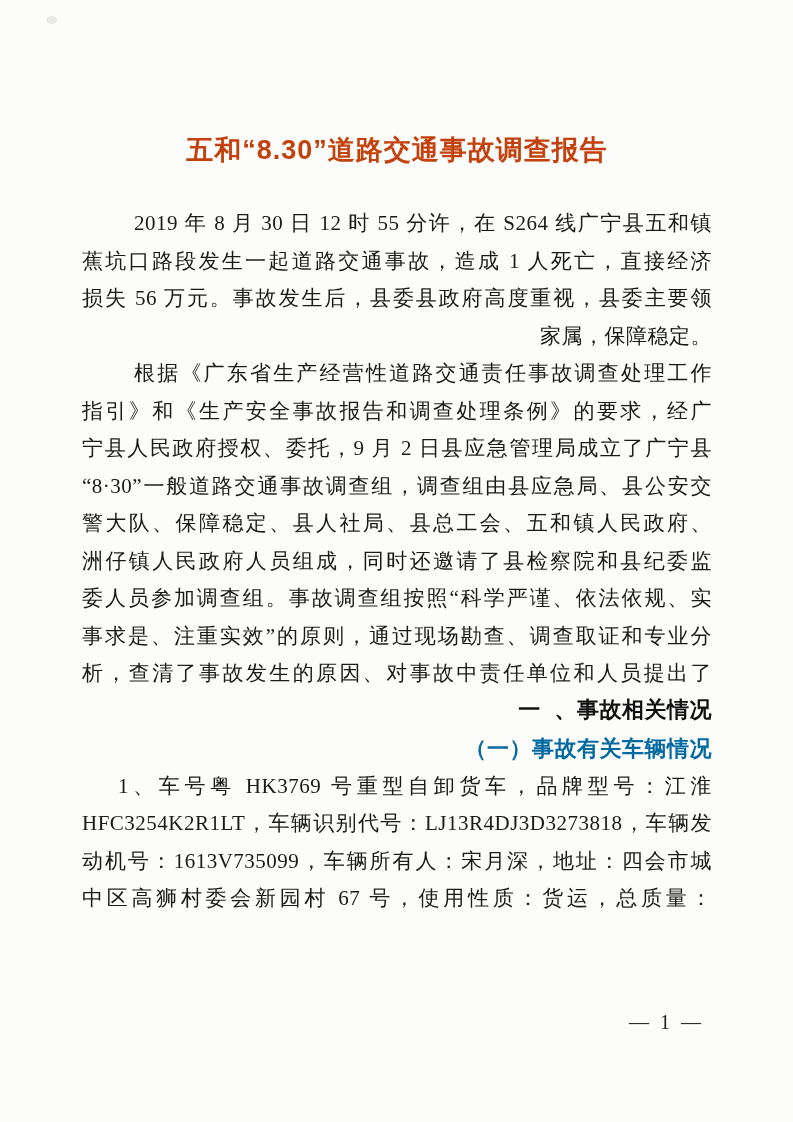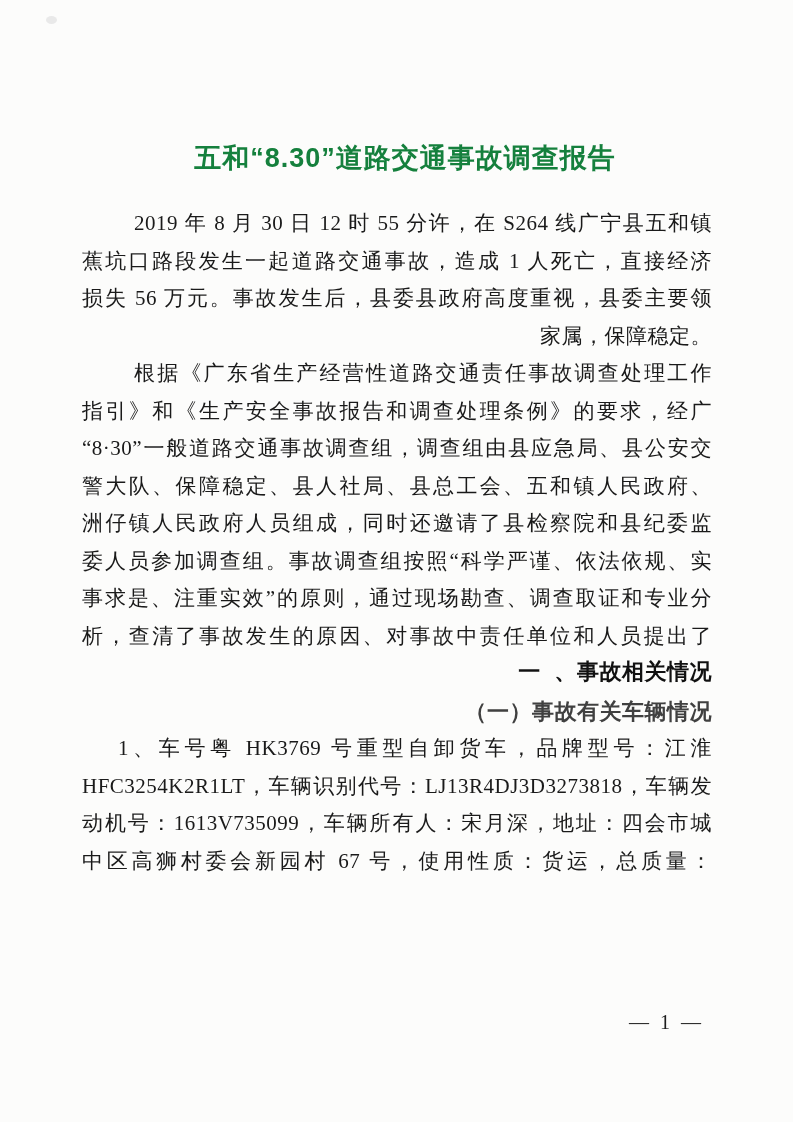--- a/index.html
+++ b/index.html
@@ -24,28 +24,28 @@
     width: 11px;
     height: 8px;
     background: #e9e9e9;
     border-radius: 50%;
   }
   .doc-title {
     position: absolute;
     top: 131px;
     left: 82px;
     width: 630px;
-    margin: 8px;
+    margin: 0;
     text-align: center;
     font-family: "Liberation Sans", sans-serif;
     font-weight: bold;
     font-size: 27px;
     line-height: 38px;
     letter-spacing: 1px;
-    color: #15803d;
+    color: #c2410c;
   }
   .body-block {
     position: absolute;
     top: 205px;
     left: 82px;
     width: 630px;
   }
   .line {
     height: 37.5px;
     line-height: 37.5px;
@@ -68,21 +68,21 @@
     font-family: Liberation Mono, monospace;
     font-weight: bold;
     font-size: 22px;
     text-indent: 44px;
     color: #111;
   }
   .line.heading-2 {
     font-weight: bold;
     font-size: 22px;
     text-indent: 40px;
-    color: #404040;
+    color: #0369a1;
   }
   .page-number {
     position: absolute;
     top: 1008px;
     left: 82px;
     width: 622px;
     text-align: right;
     font-size: 20px;
     line-height: 28px;
     letter-spacing: 3px;
@@ -100,20 +100,21 @@
 
   <div class="body-block">
 
     <div class="line indent justify">2019 年 8 月 30 日 12 时 55 分许，在 S264 线广宁县五和镇</div>
     <div class="line justify">蕉坑口路段发生一起道路交通事故，造成 1 人死亡，直接经济</div>
     <div class="line justify">损失 56 万元。事故发生后，县委县政府高度重视，县委主要领</div>
     <div class="line">家属，保障稳定。</div>
 
     <div class="line indent justify">根据《广东省生产经营性道路交通责任事故调查处理工作</div>
     <div class="line justify">指引》和《生产安全事故报告和调查处理条例》的要求，经广</div>
+    <div class="line justify">宁县人民政府授权、委托，9 月 2 日县应急管理局成立了广宁县</div>
     <div class="line justify">“8·30”一般道路交通事故调查组，调查组由县应急局、县公安交</div>
     <div class="line justify">警大队、保障稳定、县人社局、县总工会、五和镇人民政府、</div>
     <div class="line justify">洲仔镇人民政府人员组成，同时还邀请了县检察院和县纪委监</div>
     <div class="line justify">委人员参加调查组。事故调查组按照“科学严谨、依法依规、实</div>
     <div class="line justify">事求是、注重实效”的原则，通过现场勘查、调查取证和专业分</div>
     <div class="line justify">析，查清了事故发生的原因、对事故中责任单位和人员提出了</div>
 
     <div class="line heading-1">一 、事故相关情况</div>
     <div class="line heading-2">（一）事故有关车辆情况</div>
 

